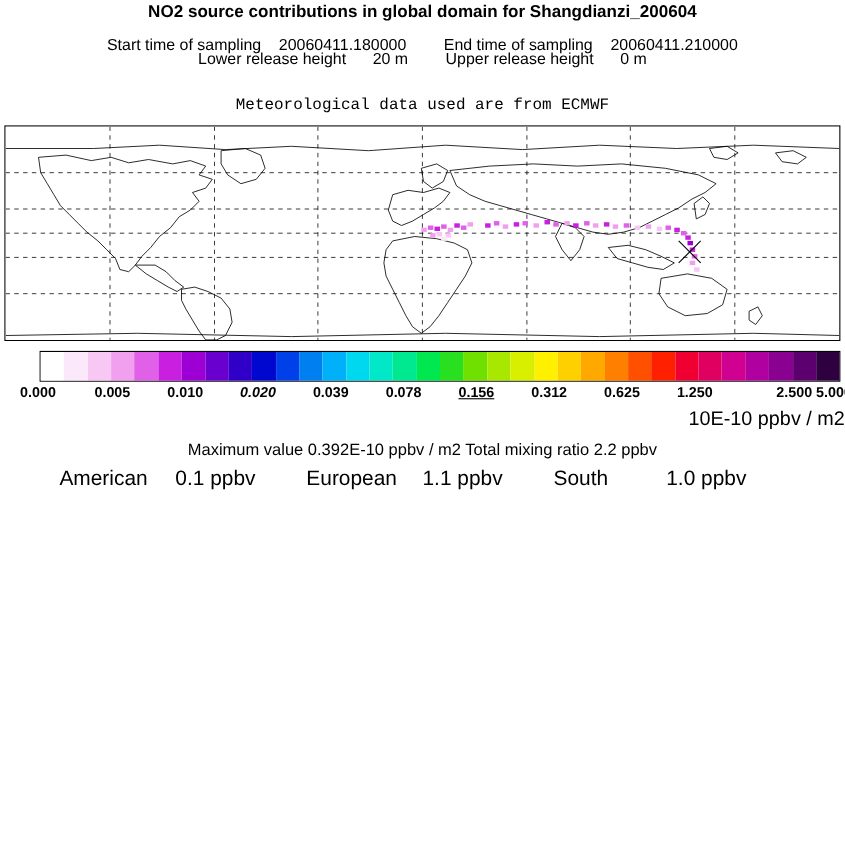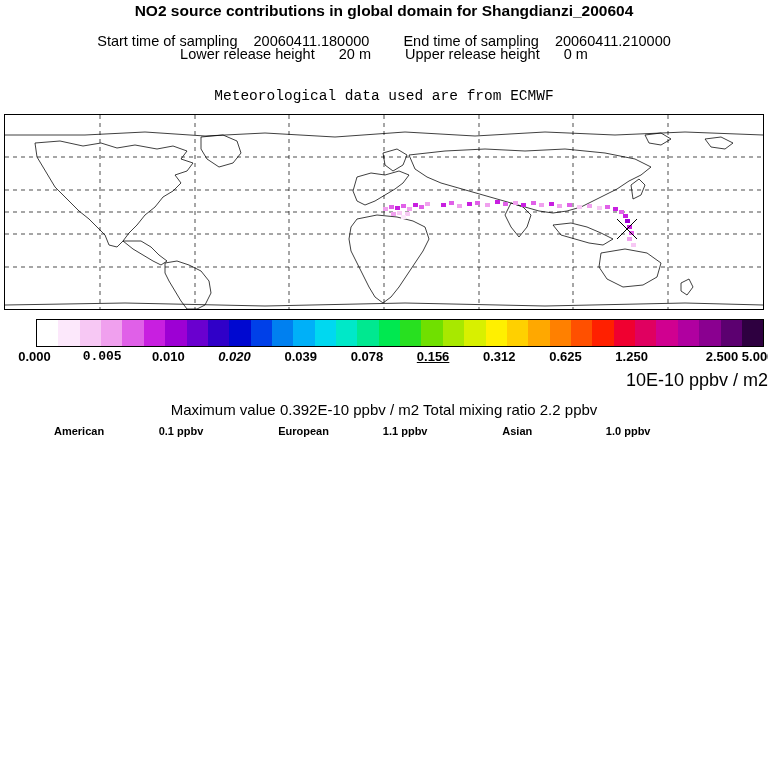--- a/index.html
+++ b/index.html
@@ -108,22 +108,21 @@
   .stat-row1 {
     text-align: center;
     font-size: 15px;
     margin-bottom: 5px;
   }
   .stat-row1 .val { font-size: 15px; }
   .stat-grid {
     width: 660px;
     margin: 4px auto;
     border-collapse: collapse;
-    font-size: 11px;
-    font-weight: bold;
+    font-size: 19px;
   }
   .stat-grid td {
     padding: 2px 0;
     white-space: nowrap;
   }
   .sg-name { text-align: left; width: 108px; }
   .sg-val  { text-align: left; width: 112px; }
   .sg-pad  { width: 12px; }
 </style>
 </head>
@@ -309,21 +308,21 @@
       <div class="cbar-cell" style="background: rgb(240, 0, 48);"></div>
       <div class="cbar-cell" style="background: rgb(224, 0, 96);"></div>
       <div class="cbar-cell" style="background: rgb(208, 0, 144);"></div>
       <div class="cbar-cell" style="background: rgb(176, 0, 160);"></div>
       <div class="cbar-cell" style="background: rgb(138, 0, 144);"></div>
       <div class="cbar-cell" style="background: rgb(92, 0, 112);"></div>
       <div class="cbar-cell" style="background: rgb(46, 0, 64);"></div>
     </div>
   <div class="cbar-labels">
       <span class="cbar-label" style="transform: translateX(-36%); left: 30px;">0.000</span>
-      <span class="cbar-label" style="left: 102.182px; font-family: Liberation Mono, monospace;">0.005</span>
+      <span class="cbar-label" style="left: 102.182px;">0.005</span>
       <span class="cbar-label" style="left: 168.364px;">0.010</span>
       <span class="cbar-label" style="left: 234.545px; font-style: italic;">0.020</span>
       <span class="cbar-label" style="left: 300.727px;">0.039</span>
       <span class="cbar-label" style="left: 366.909px;">0.078</span>
       <span class="cbar-label" style="left: 433.091px; text-decoration: underline;">0.156</span>
       <span class="cbar-label" style="left: 499.273px;">0.312</span>
       <span class="cbar-label" style="left: 565.455px;">0.625</span>
       <span class="cbar-label" style="left: 631.636px;">1.250</span>
       <span class="cbar-label" style="left: 675px; margin-left: 47px;">2.500</span>
       <span class="cbar-label" style="transform: translateX(-62%); left: 762px;">5.000</span>
@@ -343,20 +342,20 @@
 
     <table class="stat-grid">
       <tbody>
         <tr>
           <td class="sg-name">American</td>
           <td class="sg-val">0.1 ppbv</td>
           <td class="sg-pad"></td>
           <td class="sg-name">European</td>
           <td class="sg-val">1.1 ppbv</td>
           <td class="sg-pad"></td>
-          <td class="sg-name">Asian</td>
+          <td class="sg-name">South</td>
           <td class="sg-val">1.0 ppbv</td>
         </tr>
       </tbody>
     </table>
   </div>
 
 </div>
 
 </body></html>

